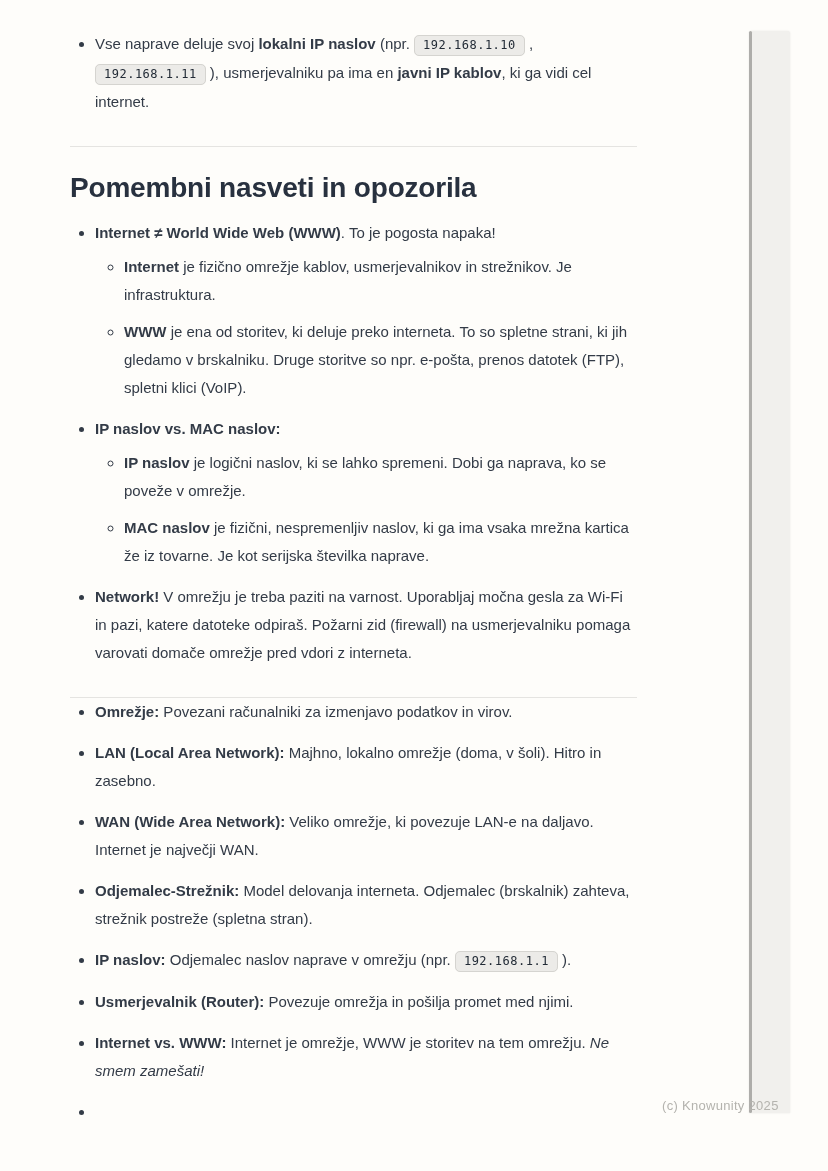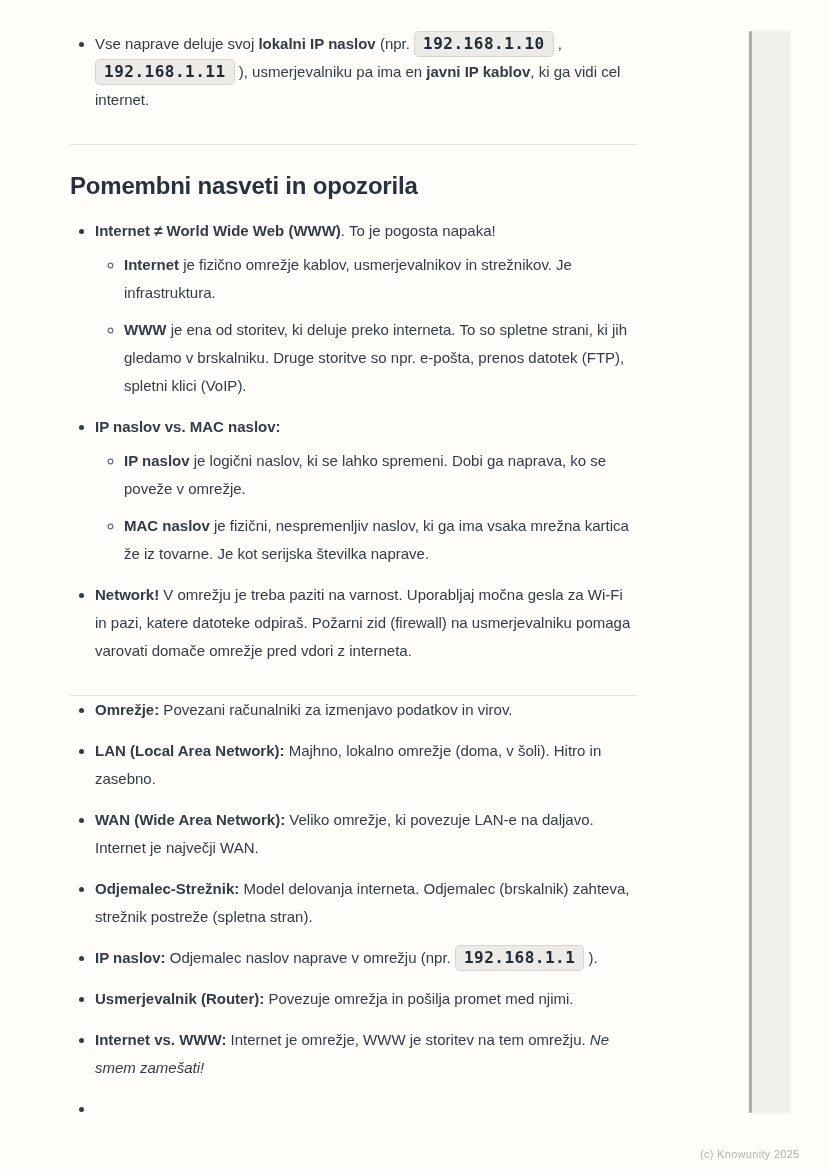--- a/index.html
+++ b/index.html
@@ -30,55 +30,55 @@
   ul.top > li{margin-bottom:13px;}
   ul.top > li:last-child{margin-bottom:0;}
   ul.sub{list-style:circle;padding-left:29px;margin:6px 0 2px;}
   ul.sub > li{margin-bottom:9px;}
   ul.sub > li:last-child{margin-bottom:0;}
   li::marker{color:var(--text);}
   .b{font-weight:700;}
   .i{font-style:italic;}
   code.code-chip{
     font-family:"DejaVu Sans Mono","Liberation Mono",monospace;
-    font-size:16px;font-weight:700;letter-spacing:0.5px;
+    font-size:12px;font-weight:400;letter-spacing:0.5px;
     background:var(--code-bg);
     border:1px solid var(--code-border);
     border-radius:5px;
     padding:2px 8px 3px;
     color:var(--code-text);
     white-space:nowrap;
   }
   hr.divider{
     border:none;border-top:1px solid var(--divider);
     margin:30px 0 0;height:0;
   }
   h2.section-heading{
-    font-size:24px;line-height:30px;font-weight:700;
+    font-size:28px;line-height:30px;font-weight:700;
     color:var(--heading);
     margin:26px 0 16px;
     letter-spacing:-0.2px;
   }
   .scrollbar{
     position:absolute;left:749px;top:31px;width:41px;height:1082px;
     background:var(--scrollbar-track);
     border-radius:3px 3px 0 0;
     box-shadow:0 0 2px rgba(0,0,0,0.10);
     z-index:1;
   }
   .scrollbar .thumb{
     position:absolute;left:0;top:0;width:3px;height:100%;
     background:var(--scrollbar-thumb);
     border-radius:2px;
   }
   .footer{
-    position:absolute;left:700px;top:1099px;
-    font-size:11px;line-height:14px;letter-spacing:0.3px;
+    position:absolute;left:662px;top:1099px;
+    font-size:13px;line-height:14px;letter-spacing:0.3px;
     color:var(--footer-text);
-    z-index:2;white-space:nowrap;margin-top:48px;
+    z-index:2;white-space:nowrap;
   }
 </style>
 </head>
 <body>
 
 <div class="content">
   <ul class="top">
       <li><span class="">Vse naprave deluje svoj </span><span class="b">lokalni IP naslov</span><span class=""> (npr. </span><code class="code-chip">192.168.1.10</code><span class=""> , </span><code class="code-chip">192.168.1.11</code><span class=""> ), usmerjevalniku pa ima en </span><span class="b">javni IP kablov</span><span class="">, ki ga vidi cel internet.</span></li>
     </ul>
 

